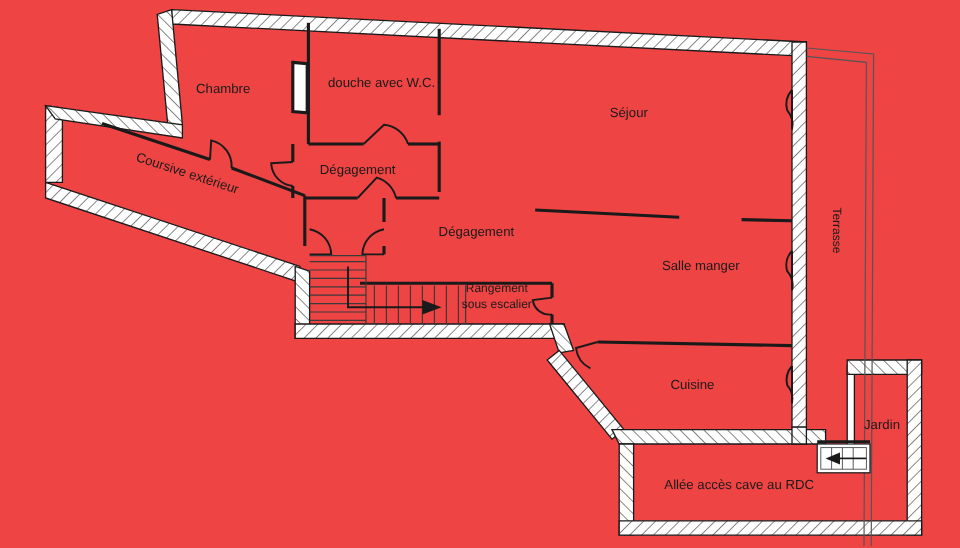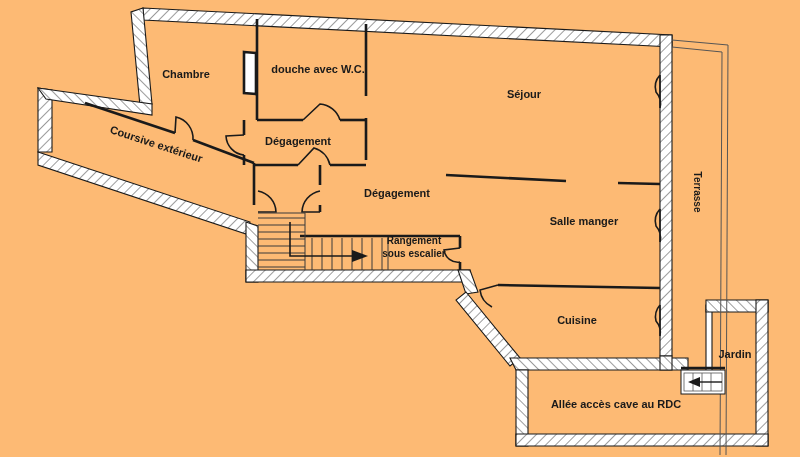--- a/index.html
+++ b/index.html
@@ -8,23 +8,22 @@
     padding: 0;
     background: #ffffff;
   }
   body {
     font-family: "Liberation Sans", sans-serif;
   }
   #floorplan-root {
     position: relative;
     width: 800px;
     height: 457px;
-    background: #fdba74;
+    background: #ef4444;
     overflow: hidden;
-    font-weight: bold;
   }
   #floorplan-svg {
     position: absolute;
     left: 0;
     top: 0;
     width: 800px;
     height: 457px;
     display: block;
   }
   .room-label {

